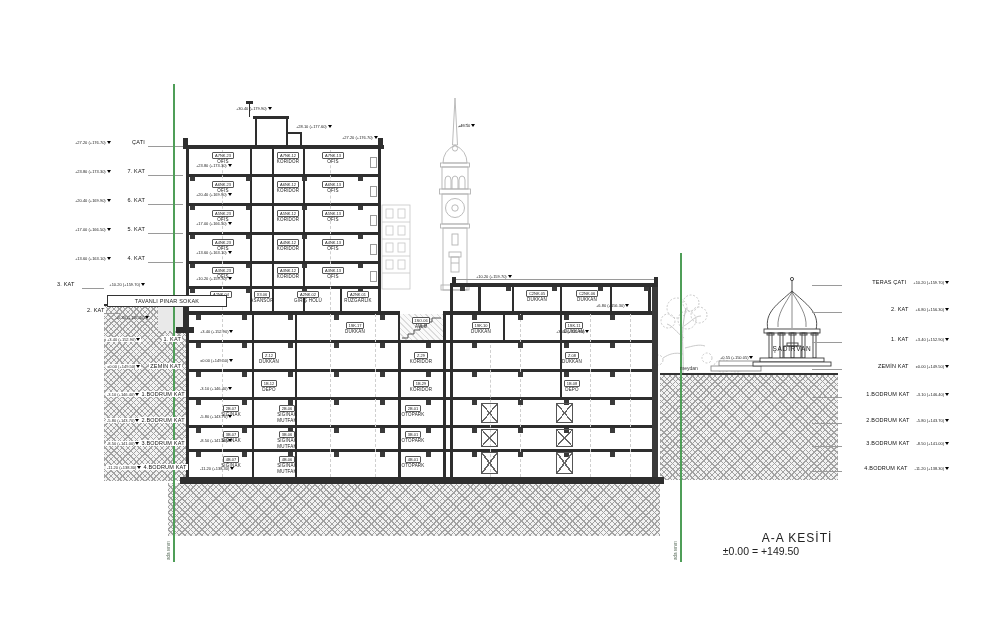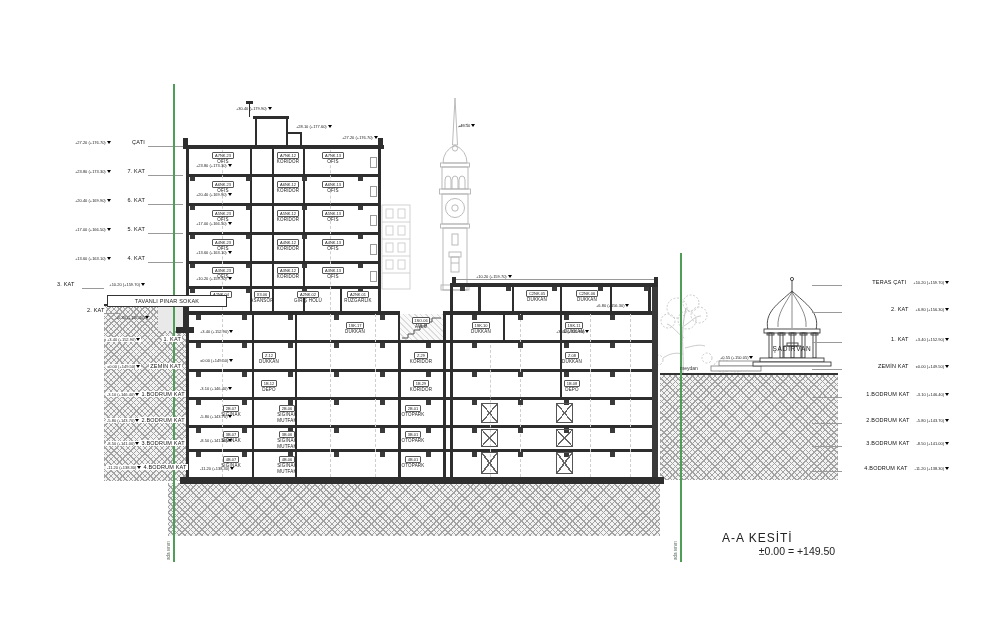--- a/index.html
+++ b/index.html
@@ -33,21 +33,21 @@
   .lvlL,.lvlR{position:absolute;display:flex;align-items:flex-end;z-index:32;white-space:nowrap;}
   .lvlL{justify-content:space-between;}
   .lab{font-size:5.5px;color:#111;letter-spacing:.2px;background:#fff;padding:0 1px;}
   .elev{font-size:4px;color:#222;background:#fff;padding:0 1px;}
   .elev::after{content:"";display:inline-block;width:0;height:0;margin-left:1px;
       border-left:2.5px solid transparent;border-right:2.5px solid transparent;border-top:3.5px solid #000;}
   .green{position:absolute;width:1.5px;background:#4f9e58;z-index:20;}
   .vtext{position:absolute;font-size:4.5px;color:#5b6e5c;transform:rotate(-90deg);transform-origin:left top;white-space:nowrap;z-index:21;}
   .streetbox{position:absolute;border:1px solid #333;background:#fff;font-size:5.5px;text-align:center;
       line-height:10px;z-index:33;letter-spacing:.2px;}
-  .title1{position:absolute;font-size:12px;letter-spacing:1px;color:#222;text-align:left;width:150px;}
+  .title1{position:absolute;font-size:12px;letter-spacing:1px;color:#222;text-align:center;width:150px;}
   .title2{position:absolute;font-size:10.5px;color:#222;text-align:center;width:150px;}
   .small5{position:absolute;font-size:5px;color:#333;z-index:30;}
   .sadname{position:absolute;width:70px;text-align:center;font-size:6.5px;letter-spacing:.8px;color:#222;z-index:30;}
   svg{position:absolute;overflow:visible;}
 </style>
 </head>
 <body>
 
 <div id="stage">
 
@@ -397,15 +397,15 @@
   <div class="mark" style="left:476px;top:274px">+10.20 (+159.70)</div>
   <div class="mark" style="left:116px;top:315px">+6.80 (+156.30)</div>
   <div class="mark" style="left:556px;top:329px">+3.40 (+152.90)</div>
   <div class="mark" style="left:458px;top:123px">+45.50</div>
   <div class="mark" style="left:720px;top:355px">+0.55 (+150.05)</div>
   <div class="mark" style="left:596px;top:303px">+6.80 (+156.30)</div>
 
   <div class="small5" style="left:680px;top:365px">meydan</div>
 
   <div class="title1" style="left:722px;top:531px">A-A KESİTİ</div>
-  <div class="title2" style="left:722px;top:545px">±0.00 = +149.50</div>
+  <div class="title2" style="left:686px;top:545px">±0.00 = +149.50</div>
 
 </div>
 
 </body></html>

